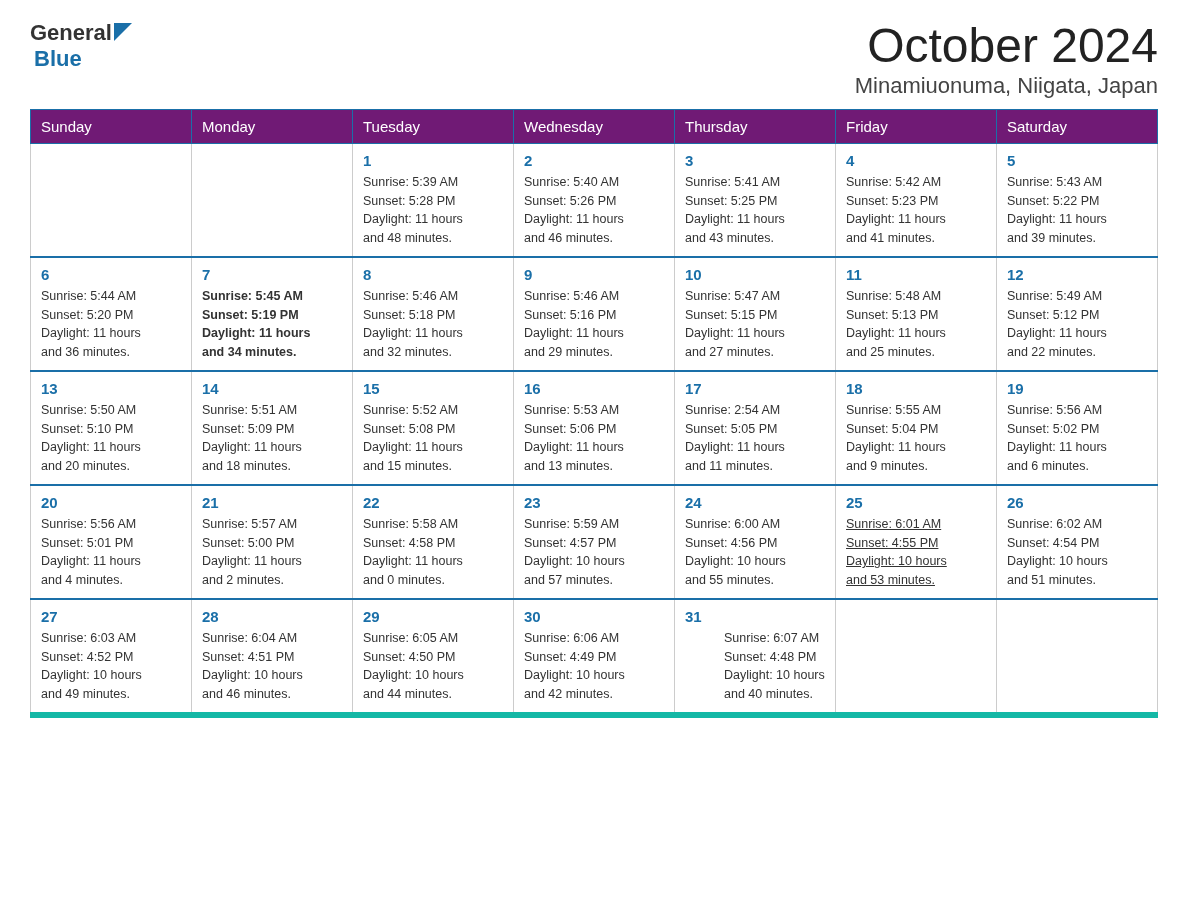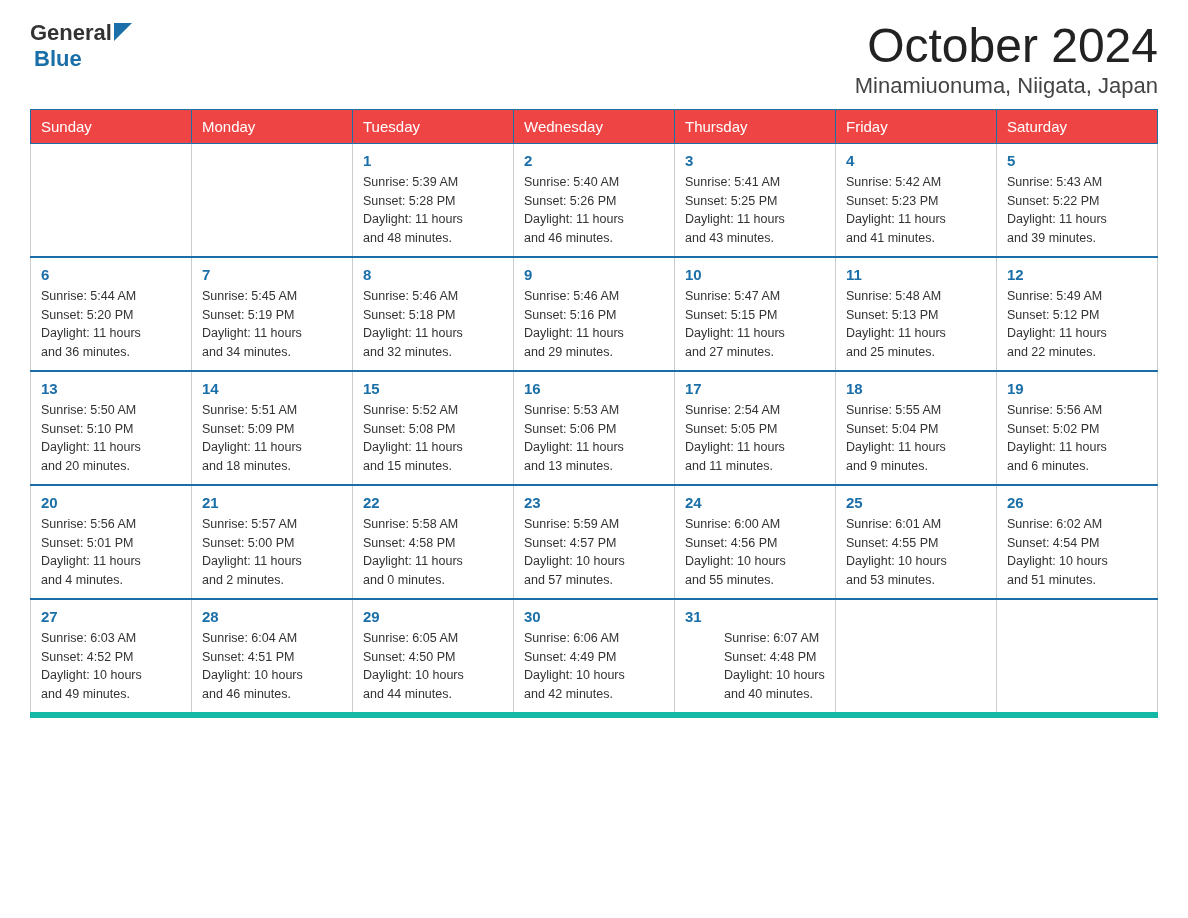--- a/index.html
+++ b/index.html
@@ -29,21 +29,21 @@
       font-size: 22px;
       font-weight: normal;
       color: #444;
     }
     .calendar-table {
       width: 100%;
       border-collapse: collapse;
       margin-top: 10px;
     }
     .calendar-table thead tr th {
-      background-color: #ef4444;
+      background-color: #701a75;
       color: #fff;
       font-size: 15px;
       font-weight: normal;
       padding: 8px 10px;
       text-align: left;
       border: 1px solid #1a6fa8;
     }
     .calendar-table tbody tr td {
       vertical-align: top;
       padding: 8px 10px;
@@ -165,21 +165,21 @@
       <tr class="row-divider">
         <td>
           <span class="day-num">6</span>
           <div class="day-info" style="white-space: pre-line;">Sunrise: 5:44 AM
 Sunset: 5:20 PM
 Daylight: 11 hours
 and 36 minutes.</div>
         </td>
         <td>
           <span class="day-num">7</span>
-          <div class="day-info" style="white-space: pre-line;">Sunrise: 5:45 AM
+          <div class="day-info" style="white-space: pre-line; font-weight: bold;">Sunrise: 5:45 AM
 Sunset: 5:19 PM
 Daylight: 11 hours
 and 34 minutes.</div>
         </td>
         <td>
           <span class="day-num">8</span>
           <div class="day-info" style="white-space: pre-line;">Sunrise: 5:46 AM
 Sunset: 5:18 PM
 Daylight: 11 hours
 and 32 minutes.</div>
@@ -295,21 +295,21 @@
         </td>
         <td>
           <span class="day-num">24</span>
           <div class="day-info" style="white-space: pre-line;">Sunrise: 6:00 AM
 Sunset: 4:56 PM
 Daylight: 10 hours
 and 55 minutes.</div>
         </td>
         <td>
           <span class="day-num">25</span>
-          <div class="day-info" style="white-space: pre-line;">Sunrise: 6:01 AM
+          <div class="day-info" style="white-space: pre-line; text-decoration: underline;">Sunrise: 6:01 AM
 Sunset: 4:55 PM
 Daylight: 10 hours
 and 53 minutes.</div>
         </td>
         <td>
           <span class="day-num">26</span>
           <div class="day-info" style="white-space: pre-line;">Sunrise: 6:02 AM
 Sunset: 4:54 PM
 Daylight: 10 hours
 and 51 minutes.</div>

